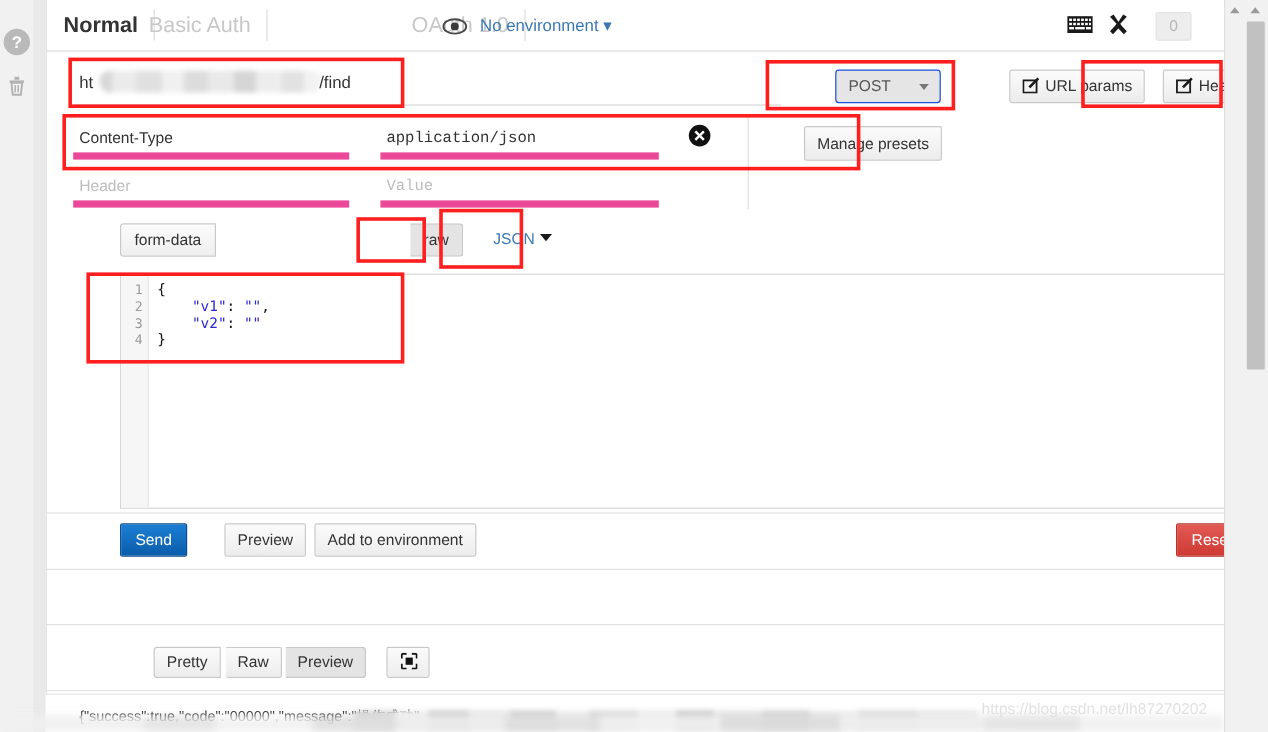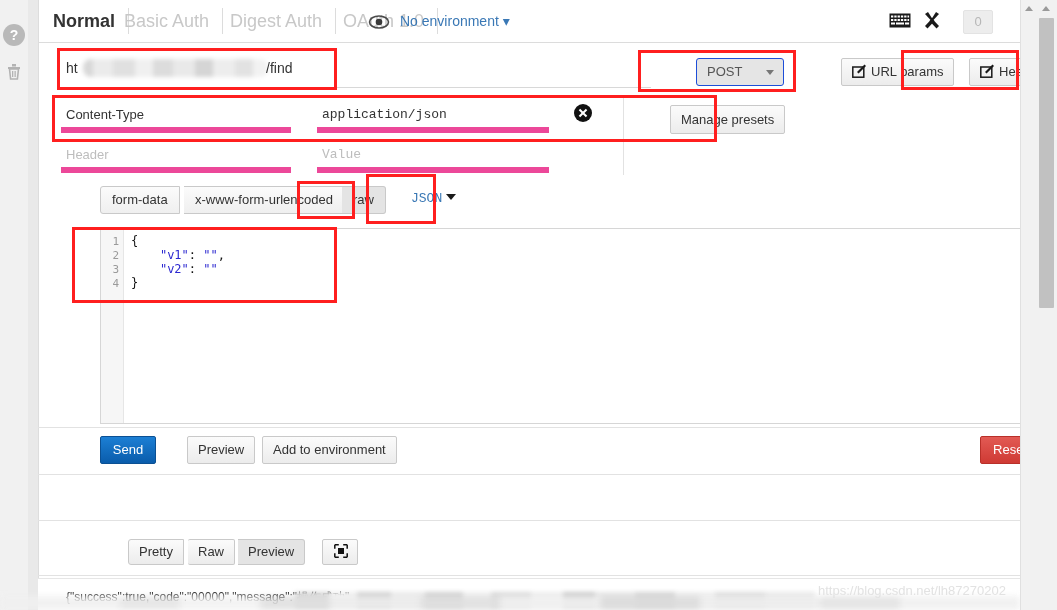--- a/index.html
+++ b/index.html
@@ -160,21 +160,20 @@
     border: 1px solid #c9c9c9; font-size: 13px; color: #333333;
     padding: 0 11px; box-sizing: border-box; cursor: pointer; white-space: nowrap;
   }
   .btype.on { background: #e4e4e4; }
   .btype-1 { left: 61px; border-radius: 3px 0 0 3px; }
   .btype-2 { left: 145px; border-left: none; }
   .btype-3 { left: 303px; border-left: none; border-radius: 0 3px 3px 0; }
   .json-drop {
     position: absolute; left: 372px; top: 191px; font-size: 13px; color: #3a78b5;
     cursor: pointer;
-    font-family: Liberation Mono, monospace;
   }
   .json-caret {
     display: inline-block; margin-left: 4px; vertical-align: 2px;
     width: 0; height: 0; border-left: 5px solid transparent;
     border-right: 5px solid transparent; border-top: 6px solid #1a1a1a;
   }
 
   
   .editor {
     position: absolute; left: 61px; top: 228px; width: 955px; height: 196px;
@@ -340,21 +339,20 @@
       </svg>
     </div>
   </div>
   <div class="gutter"></div>
 
   <div class="card">
 
     <div class="auth-tabs">
       <div class="auth-tab active" style="left:0px;"><span>Normal</span><span class="sep"></span></div>
       <div class="auth-tab" style="left:71px;"><span>Basic Auth</span><span class="sep"></span></div>
-      <div class="auth-tab" style="left:177px;"><span>Digest Auth</span><span class="sep"></span></div>
       <div class="auth-tab" style="left:290px;"><span>OAuth 1.0</span><span class="sep"></span></div>
 
       <div class="eye-wrap">
         <svg width="22" height="16" viewBox="0 0 22 16" aria-hidden="true">
           <ellipse cx="11" cy="8" rx="9.5" ry="6" fill="none" stroke="#4a4a4a" stroke-width="1.6"></ellipse>
           <circle cx="11" cy="8" r="3.3" fill="#3a3a3a"></circle>
         </svg>
       </div>
       <div class="env-link">
         <span>No environment</span>
@@ -445,23 +443,20 @@
     </div>
 
     <div class="vdivider"></div>
     <div class="gbtn btn-presets">
       <span>Manage presets</span>
     </div>
 
     <div class="btype btype-1">
       <span>form-data</span>
     </div>
-    <div class="btype btype-2">
-      <span>x-www-form-urlencoded</span>
-    </div>
     <div class="btype btype-3 on">
       <span>raw</span>
     </div>
     <div class="json-drop">
       <span>JSON</span><span class="json-caret"></span>
     </div>
 
     <div class="editor">
       <div class="ed-gutter">
         <span class="ed-lnum" style="top:6px;">1</span>

